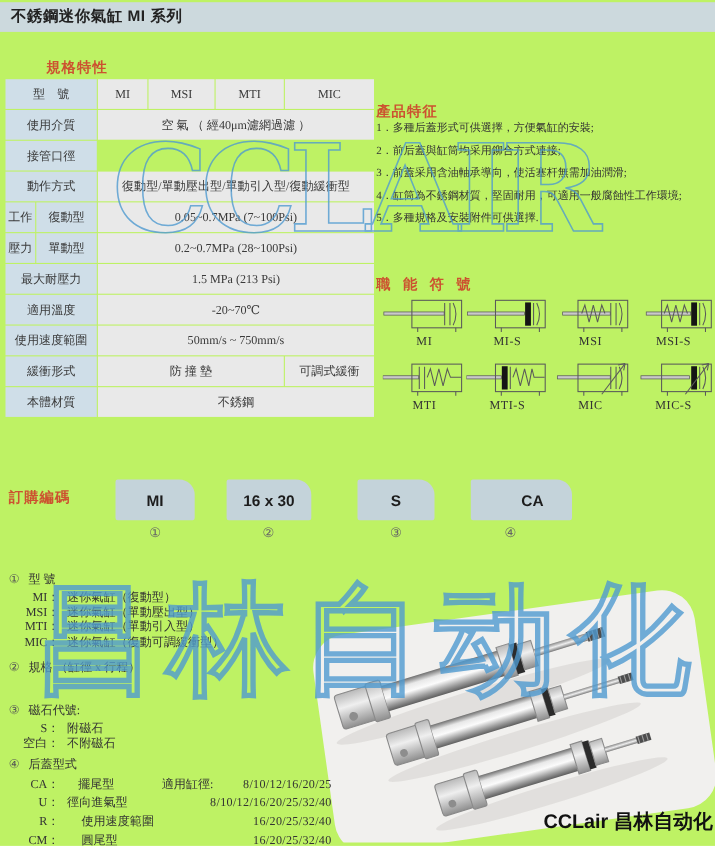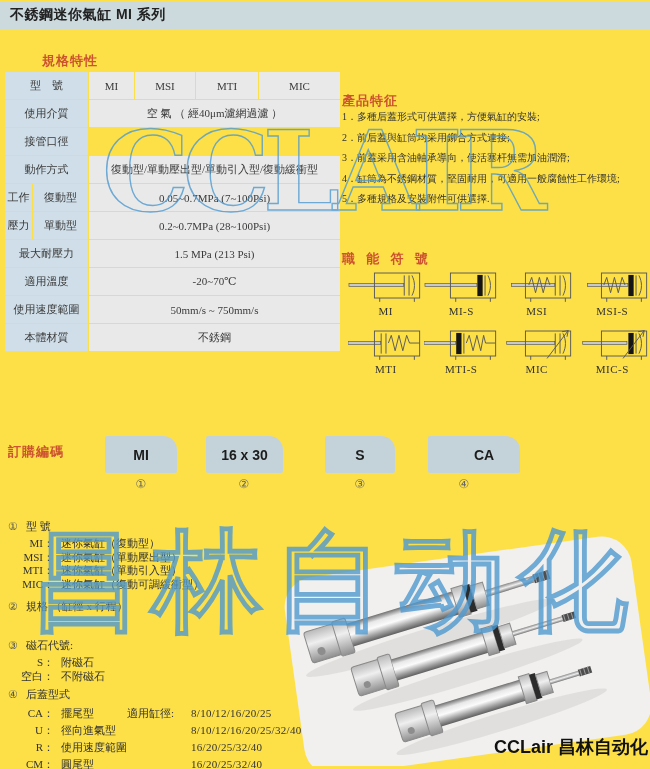--- a/index.html
+++ b/index.html
@@ -1,16 +1,16 @@
 <!DOCTYPE html>
 <html><head>
 <meta charset="utf-8">
 <style>
   html,body{margin:0;padding:0;background:#fff;}
-  .page{position:relative;width:650px;height:769px;background:#fde047;overflow:hidden;
+  .page{position:relative;width:650px;height:769px;background:#bef264;overflow:hidden;
         font-family:"Liberation Serif","DejaVu Serif",serif;color:#333;}
   
   .titlebar{position:absolute;left:0;top:2px;width:650px;height:27px;background:#ccd9dd;}
   .titlebar .t{position:absolute;left:10px;top:4px;font-family:"Liberation Sans","DejaVu Sans",sans-serif;
         font-size:14px;font-weight:bold;color:#222;letter-spacing:.5px;}
   
   .redhead{position:absolute;color:#cc5230;font-size:13px;font-weight:bold;letter-spacing:1px;
         font-family:"Liberation Serif","DejaVu Serif",serif;}
   
   .spectable{position:absolute;left:5px;top:72px;width:336px;}
@@ -43,21 +43,21 @@
         font-family:"Liberation Sans","DejaVu Sans",sans-serif;font-weight:bold;font-size:14px;color:#1c1c1c;}
   .onum{position:absolute;top:477px;width:70px;text-align:center;font-size:12px;color:#666;}
   
   .legend{position:absolute;z-index:3;font-size:11px;color:#333;}
   .leghead{font-size:11px;color:#333;}
   .leghead .num{margin-right:8px;color:#555;}
   .legitems{margin-top:3px;}
   .legrow{display:flex;line-height:13.5px;}
   .legrow .code{width:46px;text-align:right;color:#333;font-family:Liberation Serif, serif;}
   .legrow .desc{margin-left:7px;}
-  .legrow4{display:flex;line-height:17px;}
+  .legrow4{display:flex;line-height:17px;justify-content:space-between;}
   .legrow4 .code{width:46px;text-align:right;}
   .legrow4 .desc{margin-left:7px;width:66px;}
   .legrow4 .borelabel{width:64px;}
   .legrow4 .bores{letter-spacing:.3px;}
   
   .photo{position:absolute;left:283px;top:536px;z-index:1;}
   .brand{position:absolute;left:468px;top:735px;z-index:3;width:180px;text-align:right;
         font-family:"Liberation Sans","DejaVu Sans",sans-serif;font-size:18px;font-weight:bold;color:#111;}
   
   .wm{position:absolute;z-index:50;pointer-events:none;}
@@ -106,20 +106,25 @@
       <div class="tc tl w-label">最大耐壓力</div>
       <div class="tc tv w-span">1.5 MPa (213 Psi)</div>
     </div>
     <div class="trow">
       <div class="tc tl w-label">適用溫度</div>
       <div class="tc tv w-span">-20~70℃</div>
     </div>
     <div class="trow">
       <div class="tc tl w-label">使用速度範圍</div>
       <div class="tc tv w-span">50mm/s ~ 750mm/s</div>
+    </div>
+    <div class="trow">
+      <div class="tc tl w-label">緩衝形式</div>
+      <div class="tc tv w-cush1">防 撞 墊</div>
+      <div class="tc tv w-v4">可調式緩衝</div>
     </div>
     <div class="trow">
       <div class="tc tl w-label">本體材質</div>
       <div class="tc tv w-span">不銹鋼</div>
     </div>
   </div>
 
   <div class="redhead" style="left:342px;top:92px;">產品特征</div>
   <div class="features">
     <div class="item">1．多種后蓋形式可供選擇，方便氣缸的安裝;</div>

